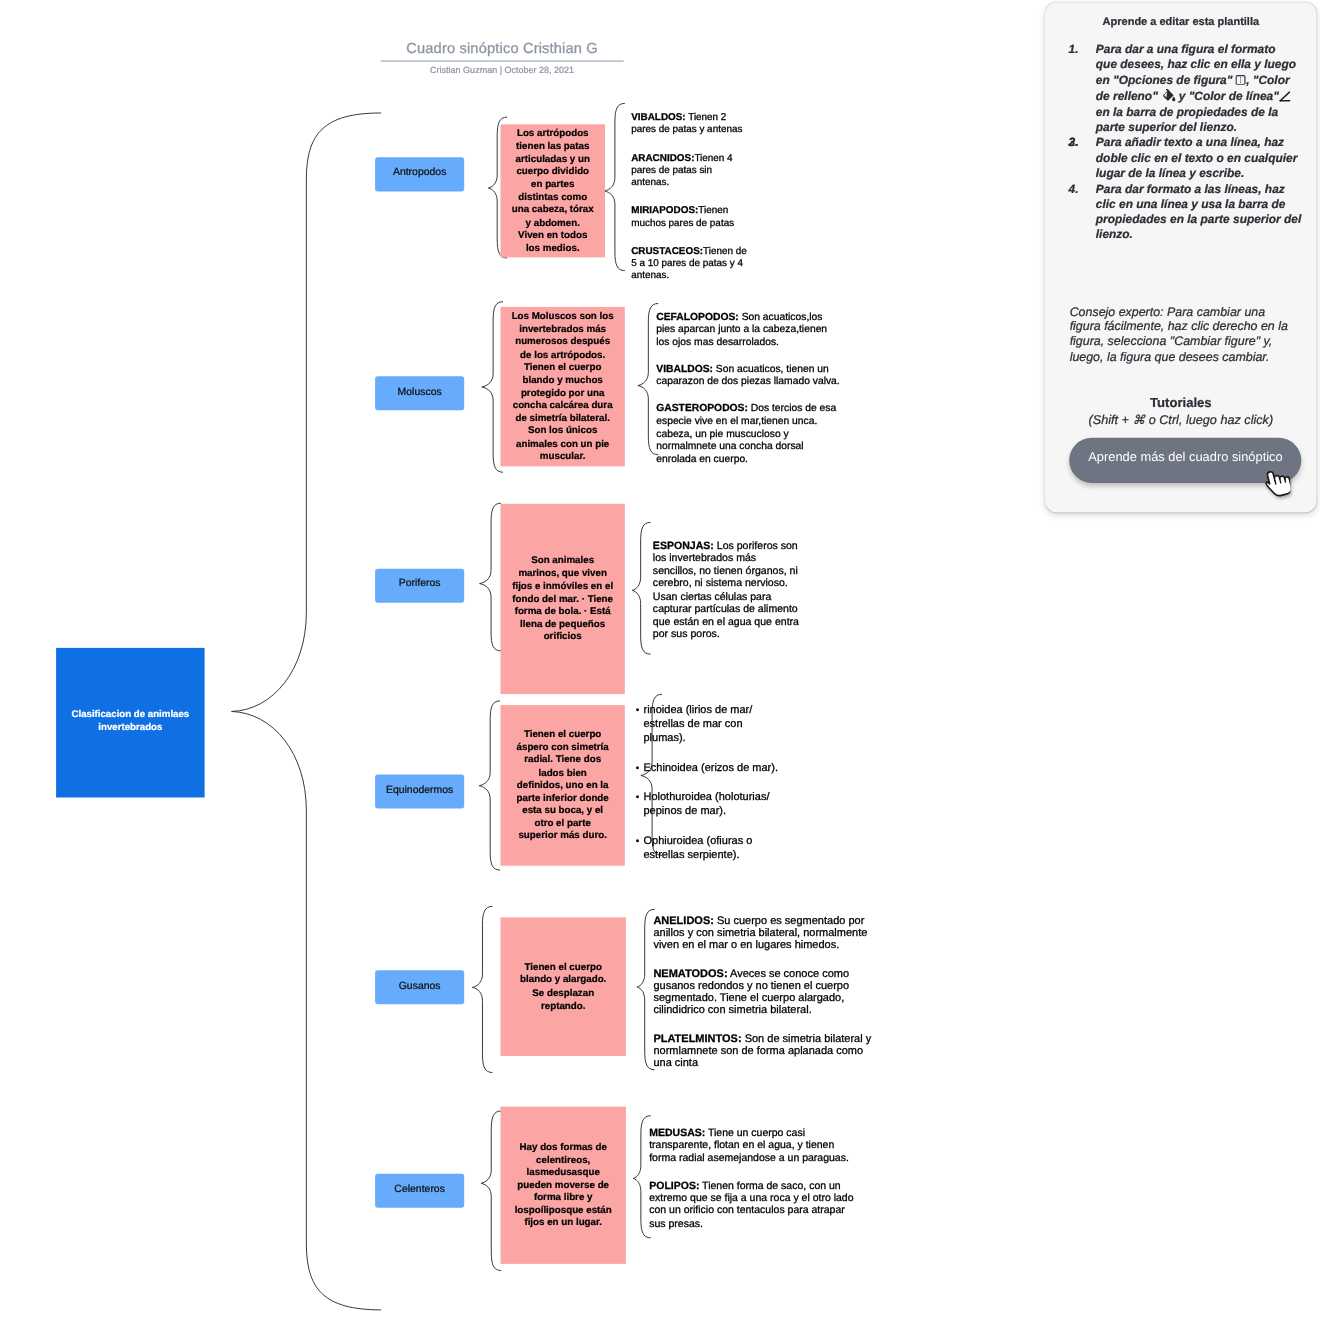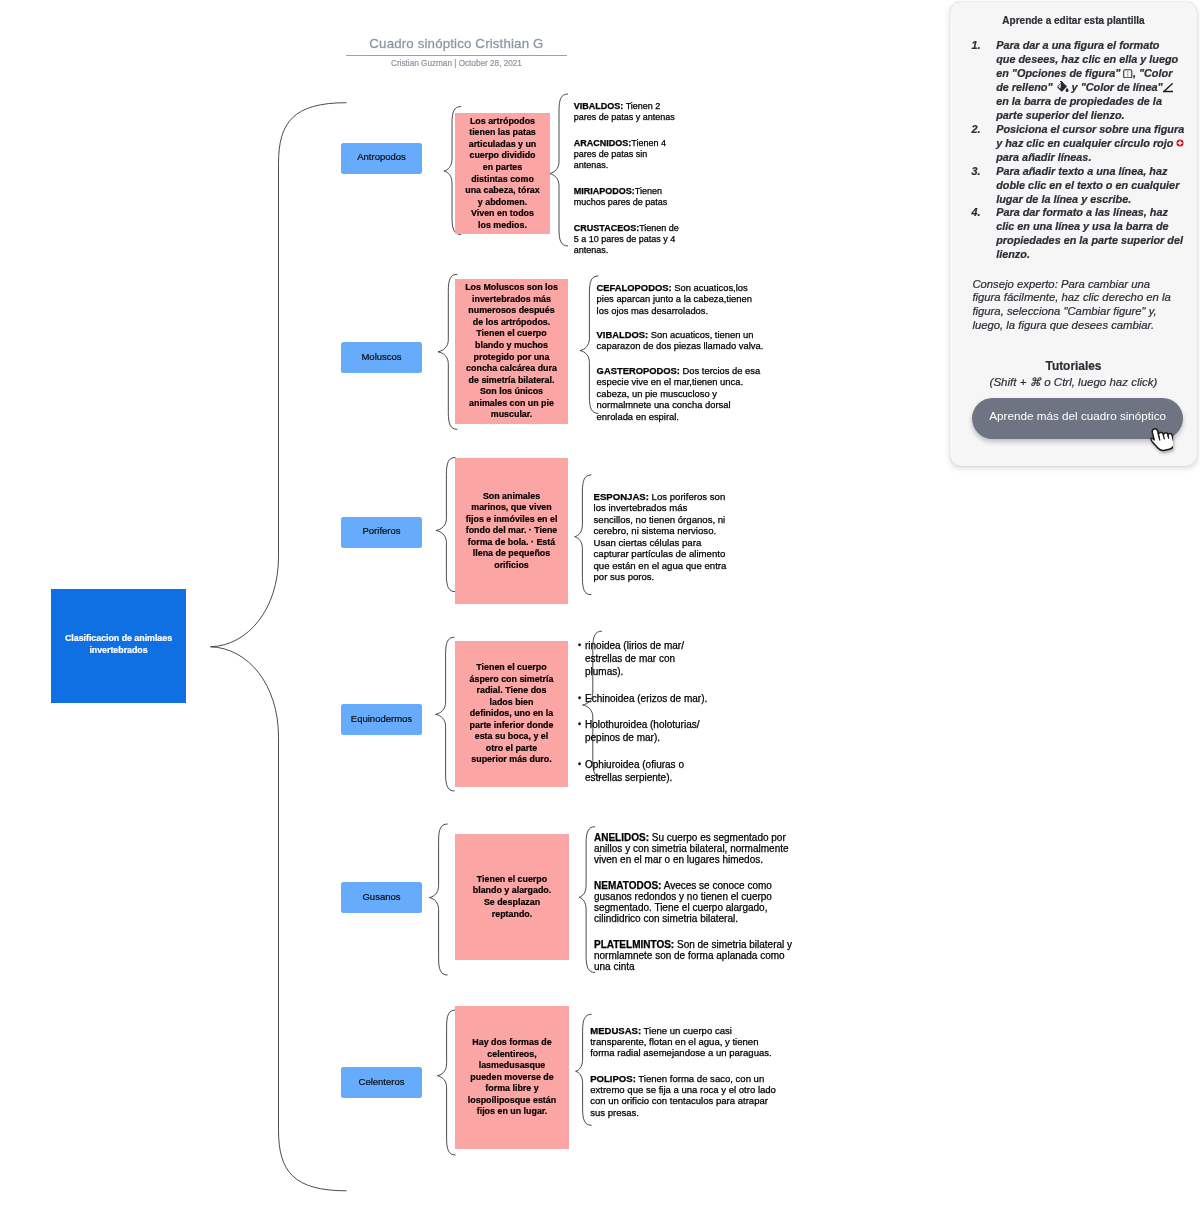--- a/index.html
+++ b/index.html
@@ -5,21 +5,21 @@
 *{box-sizing:border-box;margin:0;padding:0;}
 html,body{width:1200px;height:1210px;background:#ffffff;font-family:"Liberation Sans",sans-serif;overflow:hidden;}
 #canvas{position:relative;width:1200px;height:1210px;}
 svg#lines{position:absolute;left:0;top:0;width:1200px;height:1210px;}
 
 #title-block{position:absolute;left:345.8px;top:36px;width:221.3px;text-align:center;}
 #title-heading{font-size:13.3px;font-weight:normal;color:#8d96a4;white-space:nowrap;letter-spacing:.15px;line-height:15px;-webkit-text-stroke:0.28px #8d96a4;}
 #title-rule{height:0;border-bottom:1.2px solid #98a1ae;margin-top:3.5px;}
 #title-sub{font-size:8.2px;color:#8d96a4;margin-top:3.5px;white-space:nowrap;line-height:9px;-webkit-text-stroke:0.2px #8d96a4;}
 
-#root-node{position:absolute;left:51px;top:589px;width:135px;height:114px;background:#0F70E3;display:flex;align-items:center;justify-content:center;}
+#root-node{position:absolute;left:51px;top:589px;width:135px;height:136px;background:#0F70E3;display:flex;align-items:center;justify-content:center;}
 #root-label{color:#ffffff;font-size:8.8px;font-weight:bold;line-height:11.4px;text-align:center;width:118px;position:relative;top:-1.5px;-webkit-text-stroke:0.22px #ffffff;}
 
 .sub-node{position:absolute;left:341px;width:81px;height:31px;background:#67ACFC;border-radius:2.5px;display:flex;align-items:center;justify-content:center;}
 .sub-node-label{font-size:9.5px;color:#101010;text-align:center;line-height:11px;position:relative;top:-1.5px;-webkit-text-stroke:0.22px #101010;}
 
 .pale-box{position:absolute;background:#fca5a5;display:flex;align-items:center;justify-content:center;}
 .pale-text{font-weight:bold;color:#000;text-align:center;font-size:8.9px;line-height:11.55px;-webkit-text-stroke:0.2px #000;}
 
 .detail-group{position:absolute;color:#000;-webkit-text-stroke:0.25px #000;}
 .detail-item b{font-weight:bold;}
@@ -78,21 +78,21 @@
     </div>
 <div class="sub-node" style="top:342.4px">
       <span class="sub-node-label">Moluscos</span>
     </div>
 <div class="pale-box" style="left:455px;top:279px;width:113px;height:145px">
       <div class="pale-text">Los Moluscos son los<br>invertebrados más<br>numerosos después<br>de los artrópodos.<br>Tienen el cuerpo<br>blando y muchos<br>protegido por una<br>concha calcárea dura<br>de simetría bilateral.<br>Son los únicos<br>animales con un pie<br>muscular.</div>
     </div>
 <div class="sub-node" style="top:516.5px">
       <span class="sub-node-label">Poriferos</span>
     </div>
-<div class="pale-box" style="left:455px;top:458px;width:113px;height:146px">
+<div class="pale-box" style="left:455px;top:458px;width:113px;height:173px">
       <div class="pale-text">Son animales<br>marinos, que viven<br>fijos e inmóviles en el<br>fondo del mar. · Tiene<br>forma de bola. · Está<br>llena de pequeños<br>orificios</div>
     </div>
 <div class="sub-node" style="top:704.2px">
       <span class="sub-node-label">Equinodermos</span>
     </div>
 <div class="pale-box" style="left:455px;top:641px;width:113px;height:146px">
       <div class="pale-text">Tienen el cuerpo<br>áspero con simetría<br>radial. Tiene dos<br>lados bien<br>definidos, uno en la<br>parte inferior donde<br>esta su boca, y el<br>otro el parte<br>superior más duro.</div>
     </div>
 <div class="sub-node" style="top:882.3px">
       <span class="sub-node-label">Gusanos</span>
@@ -109,21 +109,21 @@
 
 <div class="detail-group" style="left:573.8px;top:101.0px;font-size:9.0px;line-height:11.3px">
   <p class="detail-item" style="margin-bottom:14.2px"><b>VIBALDOS:</b><span> Tienen 2</span><br><span>pares de patas y antenas</span></p>
   <p class="detail-item" style="margin-bottom:14.2px"><b>ARACNIDOS:</b><span>Tienen 4</span><br><span>pares de patas sin</span><br><span>antenas.</span></p>
   <p class="detail-item" style="margin-bottom:14.2px"><b>MIRIAPODOS:</b><span>Tienen</span><br><span>muchos pares de patas</span></p>
   <p class="detail-item" style="margin-bottom:0px"><b>CRUSTACEOS:</b><span>Tienen de</span><br><span>5 a 10 pares de patas y 4</span><br><span>antenas.</span></p>
 </div>
 <div class="detail-group" style="left:596.6px;top:281.5px;font-size:9.4px;line-height:11.5px">
   <p class="detail-item" style="margin-bottom:12.9px"><b> CEFALOPODOS:</b><span> Son acuaticos,los</span><br><span>pies aparcan junto a la cabeza,tienen</span><br><span>los ojos mas desarrolados.</span></p>
   <p class="detail-item" style="margin-bottom:12.9px"><b>VIBALDOS:</b><span> Son acuaticos, tienen un</span><br><span>caparazon de dos piezas llamado valva.</span></p>
-  <p class="detail-item" style="margin-bottom:0px"><b>GASTEROPODOS:</b><span> Dos tercios de esa</span><br><span>especie vive en el mar,tienen unca.</span><br><span>cabeza, un pie muscucloso  y</span><br><span>normalmnete una concha dorsal</span><br><span>enrolada en espiral.</span></p>
+  <p class="detail-item" style="margin-bottom:0px"><b>GASTEROPODOS:</b><span> Dos tercios de esa</span><br><span>especie vive en el mar,tienen unca.</span><br><span>cabeza, un pie muscucloso  y</span><br><span>normalmnete una concha dorsal</span><br><span>enrolada en cuerpo.</span></p>
 </div>
 <div class="detail-group" style="left:593.5px;top:490.5px;font-size:9.6px;line-height:11.55px">
   <p class="detail-item" style="margin-bottom:0px"><b>ESPONJAS:</b><span> Los poriferos son</span><br><span>los invertebrados más</span><br><span>sencillos, no tienen órganos, ni</span><br><span>cerebro, ni sistema nervioso.</span><br><span>Usan ciertas células para</span><br><span>capturar partículas de alimento</span><br><span>que están en el agua que entra</span><br><span>por sus poros.</span></p>
 </div>
 <div class="detail-group" style="left:585px;top:638.8px;font-size:10.0px;line-height:13.15px">
   <p class="bullet-item" style="margin-bottom:13.3px"><span>rinoidea (lirios de mar/<br>estrellas de mar con<br>plumas).</span></p>
   <p class="bullet-item" style="margin-bottom:13.3px"><span>Echinoidea (erizos de mar).</span></p>
   <p class="bullet-item" style="margin-bottom:13.3px"><span>Holothuroidea (holoturias/<br>pepinos de mar).</span></p>
   <p class="bullet-item" style="margin-bottom:0px"><span>Ophiuroidea (ofiuras o<br>estrellas serpiente).</span></p>
 </div>
@@ -145,24 +145,21 @@
             </svg>, "Color<br>de relleno" <svg class="ic" width="13" height="13" viewBox="0 0 16 16" style="vertical-align:-2.6px">
               <g fill="#26292f">
                 <path d="M7.6 1.0 L2.0 6.6 a1.1 1.1 0 0 0 0 1.6 L6.3 12.5 a1.1 1.1 0 0 0 1.6 0 L13.5 6.9 Z"></path>
                 <path d="M5.4 0.0 a1.15 1.15 0 0 1 1.65 0.05 L8.9 2.2 L7.6 3.35 L5.5 1.35 a0.8 0.8 0 0 1 -0.1 -1.35 z"></path>
                 <path d="M13.6 8.2 c1.25 1.85 1.85 2.8 1.85 3.6 a1.85 1.85 0 0 1 -3.7 0 c0 -0.8 0.6 -1.75 1.85 -3.6 z"></path>
               </g>
               <path d="M6.3 3.3 L3.1 6.5 a0.55 0.55 0 0 0 0 0.8 L5.3 9.5 Z" fill="#f6f6f6"></path>
             </svg> y "Color de línea"<svg class="ic" width="10" height="9.5" viewBox="0 0 11 10.5" style="vertical-align:-1.2px">
               <path d="M10.1 0.9 L0.95 9.5 M0.6 9.5 L10.4 9.5" fill="none" stroke="#1c2026" stroke-width="1.6" stroke-linecap="square"></path>
             </svg><br>en la barra de propiedades de la<br>parte superior del lienzo.</span></li>
-<li class="panel-step"><span class="num">2.</span><span class="stxt">Posiciona el cursor sobre una figura<br>y haz clic en cualquier círculo rojo <svg class="ic" width="8" height="8" viewBox="0 0 10 10" style="vertical-align:-0.5px">
-              <circle cx="5" cy="5" r="4.4" fill="#d1071c"></circle>
-              <path d="M5 2.7 L5 7.3 M2.7 5 L7.3 5" stroke="#fff" stroke-width="1.8" stroke-linecap="round"></path>
-            </svg><br>para añadir líneas.</span></li>
+<li class="panel-step"><span class="num">2.</span></li>
 <li class="panel-step"><span class="num">3.</span><span class="stxt">Para añadir texto a una línea, haz<br>doble clic en el texto o en cualquier<br>lugar de la línea y escribe.</span></li>
 <li class="panel-step"><span class="num">4.</span><span class="stxt">Para dar formato a las líneas, haz<br>clic en una línea y usa la barra de<br>propiedades en la parte superior del<br>lienzo.</span></li>
 </ol>
 <div id="panel-tip">Consejo experto: Para cambiar una<br>figura fácilmente, haz clic derecho en la<br>figura, selecciona "Cambiar figure" y,<br>luego, la figura que desees cambiar.</div>
 <div id="panel-tut-heading">Tutoriales</div>
 <div id="panel-tut-hint">(Shift + ⌘ o Ctrl, luego haz click)</div>
 <div id="panel-button">
         <span id="panel-button-label">Aprende más del cuadro sinóptico</span>
       </div>
 <svg id="cursor" width="28" height="28" viewBox="0 0 28 28">

